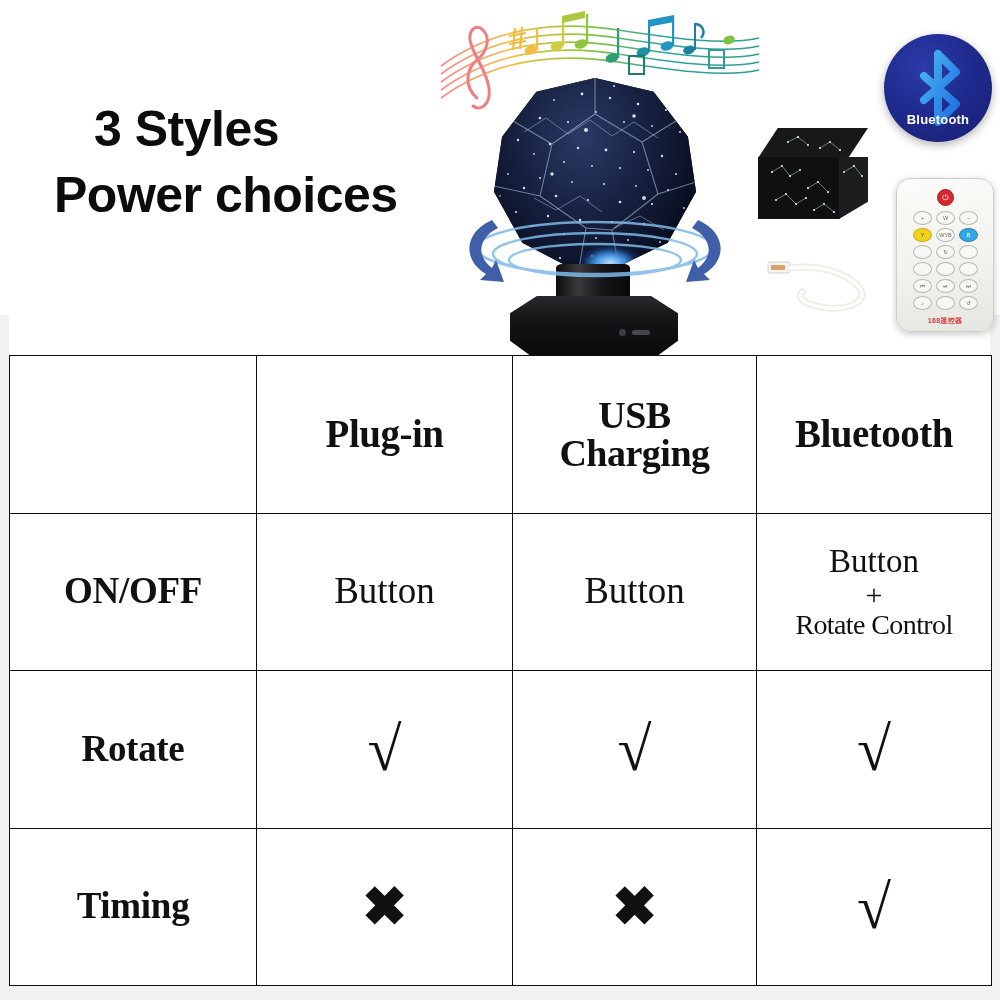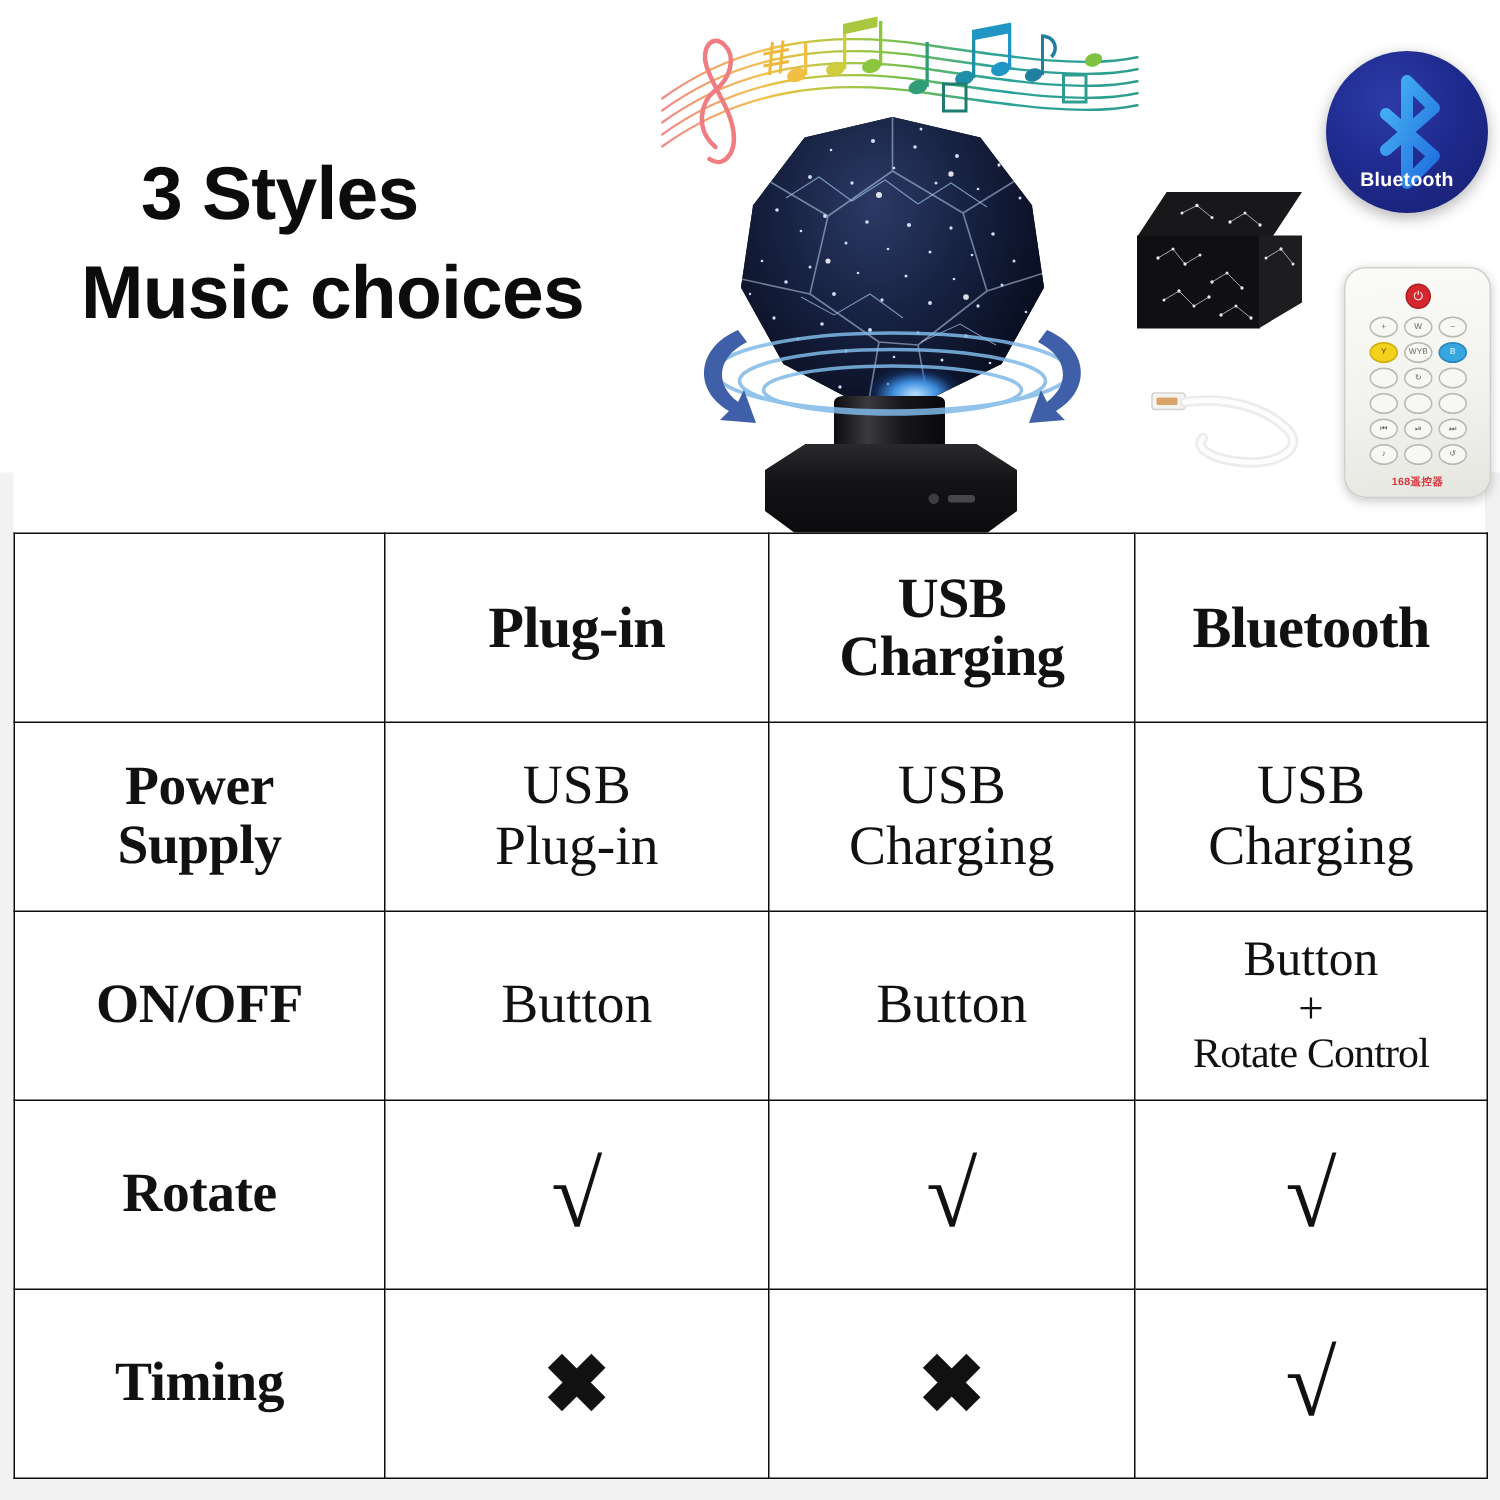--- a/index.html
+++ b/index.html
@@ -149,21 +149,21 @@
 <div id="stage">
 
   <div class="page-edge left"></div>
   <div class="page-edge right"></div>
   <div class="page-edge bottom"></div>
 
   <div class="hero">
 
     <div class="headline">
       <span class="l1">3 Styles</span>
-      <span class="l2">Music choices</span>
+      <span class="l2">Power choices</span>
     </div>
 
     <svg class="music" viewBox="0 0 330 120">
       <defs>
         <linearGradient id="stf" x1="0" y1="0" x2="1" y2="0">
           <stop offset="0" stop-color="#f08b8b"></stop>
           <stop offset=".22" stop-color="#f3c24a"></stop>
           <stop offset=".45" stop-color="#8dc63f"></stop>
           <stop offset=".70" stop-color="#2aa39a"></stop>
           <stop offset="1" stop-color="#2e9e8f"></stop>
@@ -415,38 +415,20 @@
         </td>
         <td class="hdr two">
           <div>USB</div>
           <div>Charging</div>
         </td>
         <td class="hdr">
           <span>Bluetooth</span>
         </td>
       </tr>
 
-      <tr class="r-body">
-        <td class="rowlab">
-          <div>Power</div>
-          <div>Supply</div>
-        </td>
-        <td class="val">
-          <span class="big">USB</span>
-          <span class="big">Plug-in</span>
-        </td>
-        <td class="val">
-          <span class="big">USB</span>
-          <span class="big">Charging</span>
-        </td>
-        <td class="val">
-          <span class="big">USB</span>
-          <span class="big">Charging</span>
-        </td>
-      </tr>
 
       <tr class="r-body">
         <td class="rowlab">
           <span>ON/OFF</span>
         </td>
         <td class="val">
           <span>Button</span>
         </td>
         <td class="val">
           <span>Button</span>

